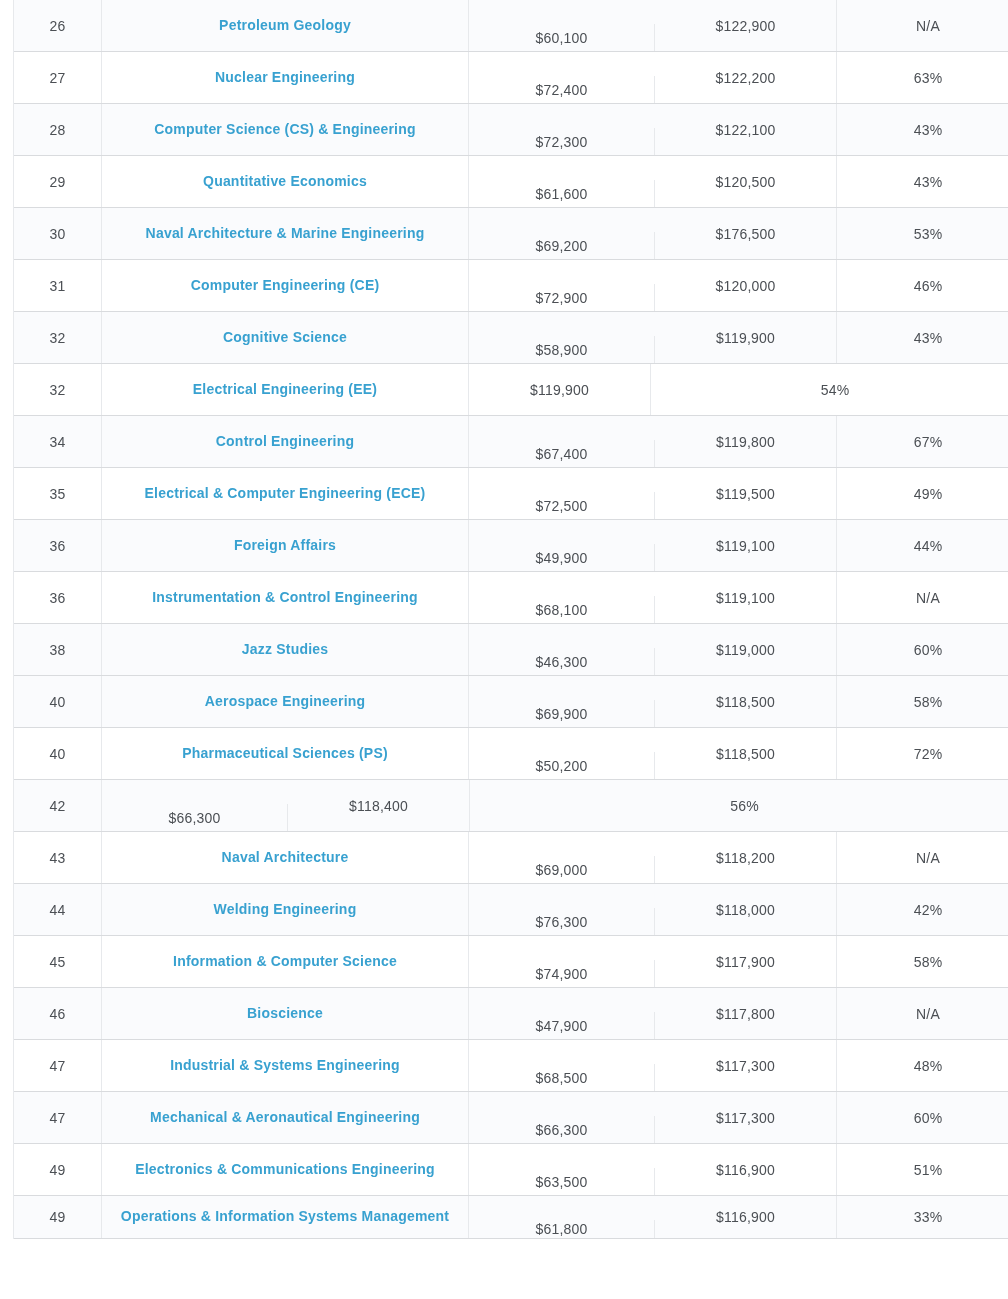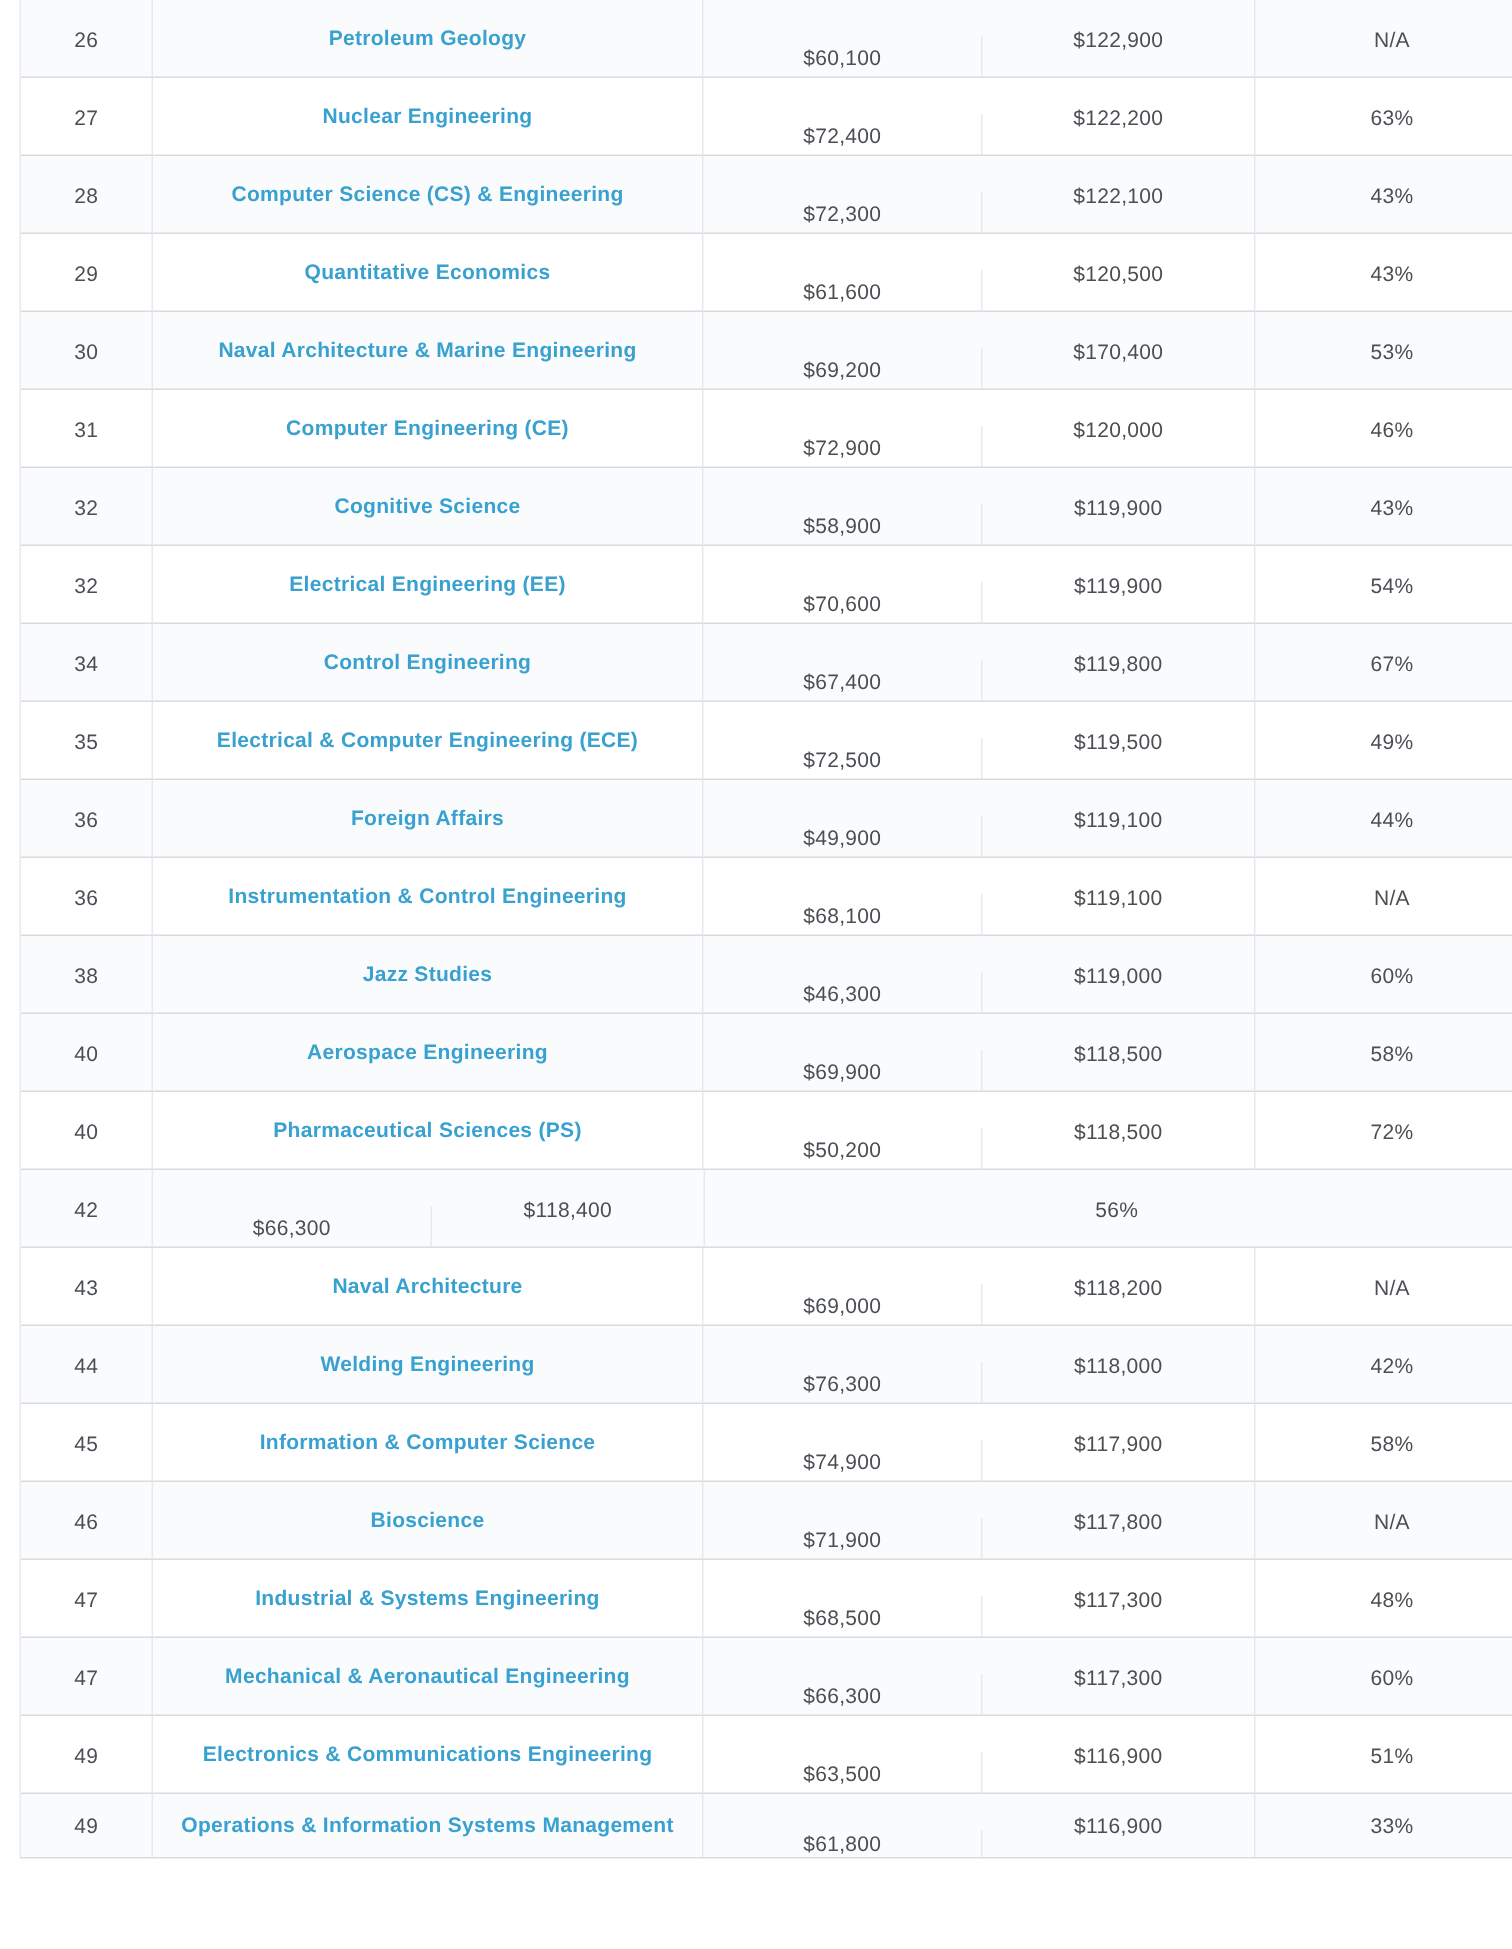--- a/index.html
+++ b/index.html
@@ -80,41 +80,40 @@
     <div class="cell cell-rank">29</div>
     <div class="cell cell-major">Quantitative Economics</div>
     <div class="cell cell-early">$61,600</div>
     <div class="cell cell-mid">$120,500</div>
     <div class="cell cell-pct">43%</div>
   </div>
     <div class="row stripe">
     <div class="cell cell-rank">30</div>
     <div class="cell cell-major">Naval Architecture &amp; Marine Engineering</div>
     <div class="cell cell-early">$69,200</div>
-    <div class="cell cell-mid">$170,400</div>
+    <div class="cell cell-mid">$176,500</div>
     <div class="cell cell-pct">53%</div>
   </div>
     <div class="row">
     <div class="cell cell-rank">31</div>
     <div class="cell cell-major">Computer Engineering (CE)</div>
     <div class="cell cell-early">$72,900</div>
     <div class="cell cell-mid">$120,000</div>
     <div class="cell cell-pct">46%</div>
   </div>
     <div class="row stripe">
     <div class="cell cell-rank">32</div>
     <div class="cell cell-major">Cognitive Science</div>
     <div class="cell cell-early">$58,900</div>
     <div class="cell cell-mid">$119,900</div>
     <div class="cell cell-pct">43%</div>
   </div>
     <div class="row">
     <div class="cell cell-rank">32</div>
     <div class="cell cell-major">Electrical Engineering (EE)</div>
-    <div class="cell cell-early">$70,600</div>
     <div class="cell cell-mid">$119,900</div>
     <div class="cell cell-pct">54%</div>
   </div>
     <div class="row stripe">
     <div class="cell cell-rank">34</div>
     <div class="cell cell-major">Control Engineering</div>
     <div class="cell cell-early">$67,400</div>
     <div class="cell cell-mid">$119,800</div>
     <div class="cell cell-pct">67%</div>
   </div>
@@ -183,21 +182,21 @@
     <div class="row">
     <div class="cell cell-rank">45</div>
     <div class="cell cell-major">Information &amp; Computer Science</div>
     <div class="cell cell-early">$74,900</div>
     <div class="cell cell-mid">$117,900</div>
     <div class="cell cell-pct">58%</div>
   </div>
     <div class="row stripe">
     <div class="cell cell-rank">46</div>
     <div class="cell cell-major">Bioscience</div>
-    <div class="cell cell-early">$71,900</div>
+    <div class="cell cell-early">$47,900</div>
     <div class="cell cell-mid">$117,800</div>
     <div class="cell cell-pct">N/A</div>
   </div>
     <div class="row">
     <div class="cell cell-rank">47</div>
     <div class="cell cell-major">Industrial &amp; Systems Engineering</div>
     <div class="cell cell-early">$68,500</div>
     <div class="cell cell-mid">$117,300</div>
     <div class="cell cell-pct">48%</div>
   </div>

